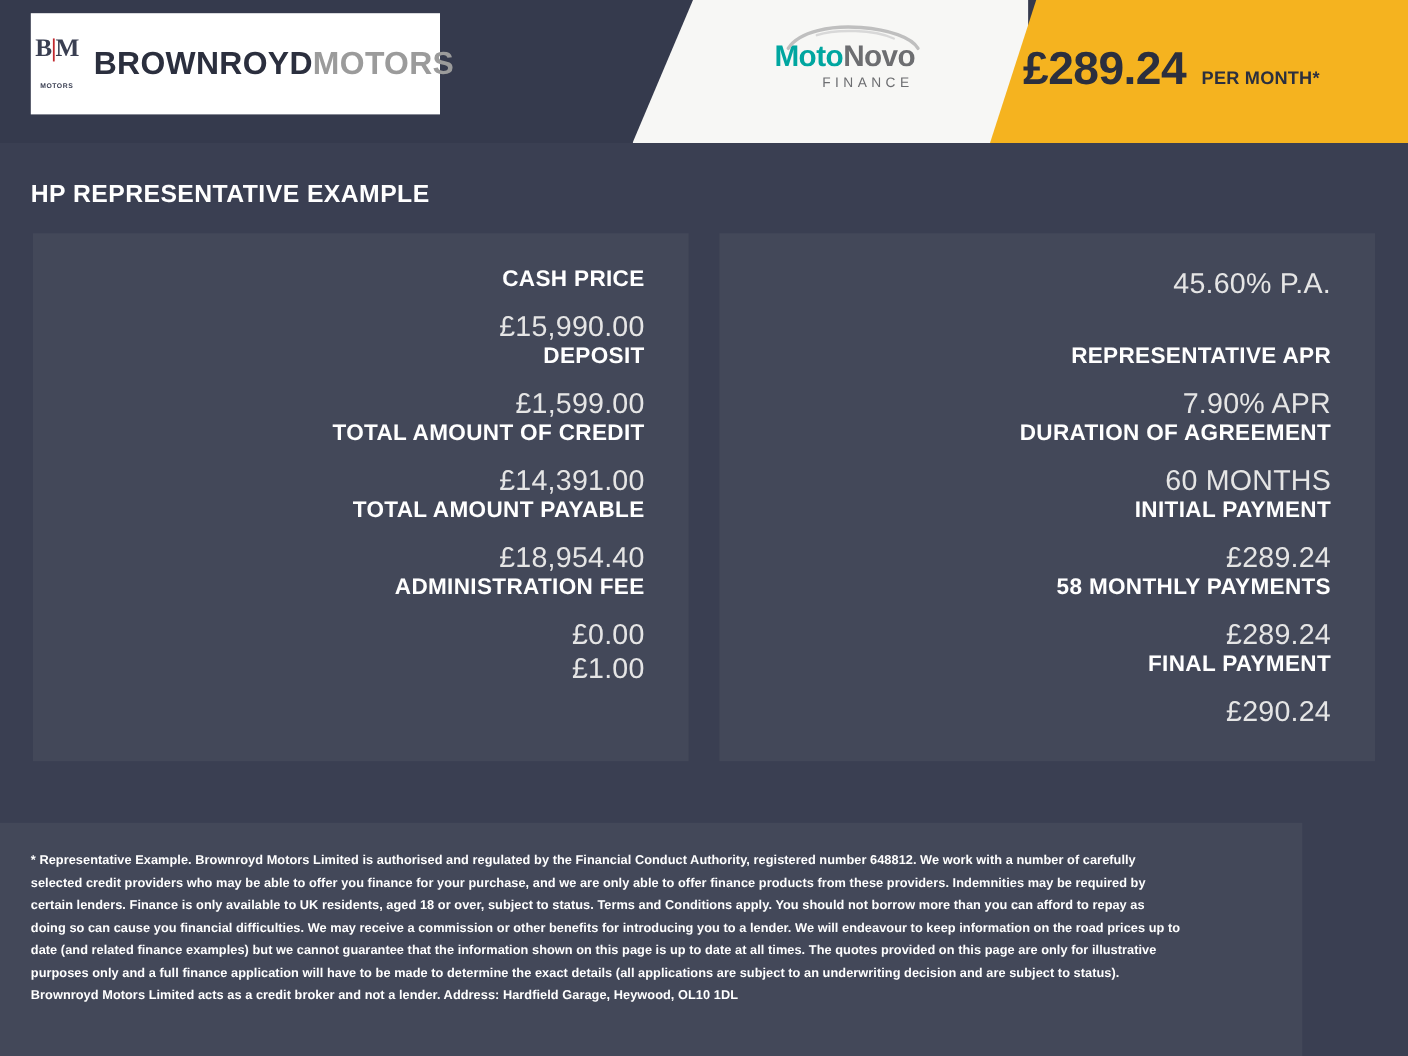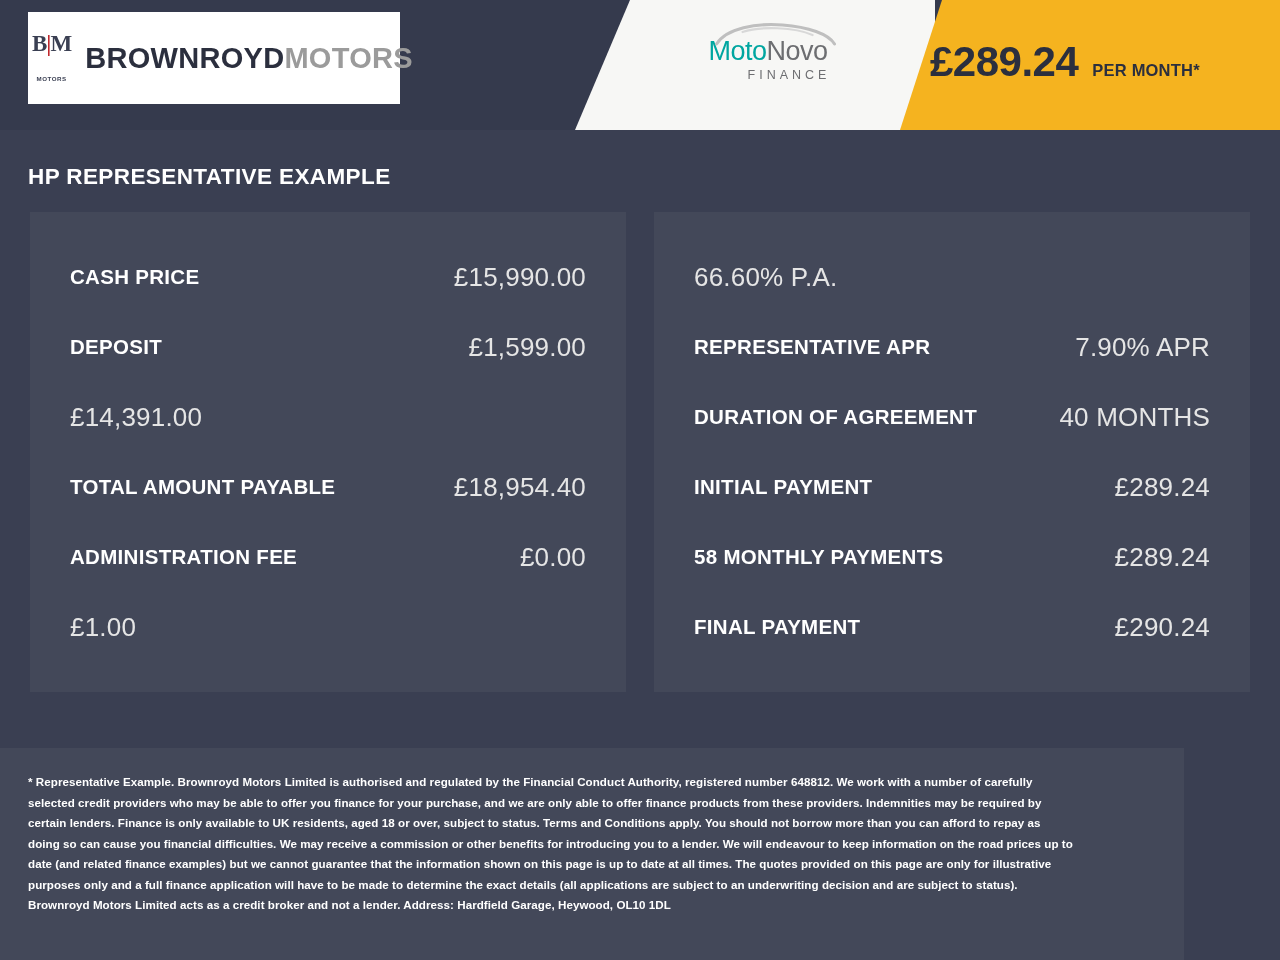--- a/index.html
+++ b/index.html
@@ -78,21 +78,21 @@
   .logo-text .grey-part { color: #9b9b9b; }
 
   .motonovo {
     position: absolute;
     top: 36px; left: 668px;
     width: 200px;
     text-align: center;
   }
   .motonovo-word {
     font-size: 27px;
-    font-weight: normal;
+    font-weight: bold;
     letter-spacing: -0.5px;
     position: relative;
     display: inline-block;
   }
   .motonovo-word .mn-teal { color: #00a6a0; }
   .motonovo-word .mn-grey { color: #6d6e71; }
   .motonovo-swoosh {
     position: absolute;
     top: -14px; left: 50%;
     transform: translateX(-44%);
@@ -141,23 +141,24 @@
     gap: 28px;
     margin: 22px 30px 0 30px;
   }
   .panel {
     flex: 1;
     background: #434859;
     padding: 30px 40px 30px 40px;
   }
   .row {
     display: flex;
-    align-items: center;
+    align-items: flex-end;
     justify-content: space-between;
     height: 70px;
+    flex-direction: column;
   }
   .row-label {
     font-size: 20.5px;
     font-weight: bold;
     color: #ffffff;
     letter-spacing: 0.3px;
     white-space: nowrap;
   }
   .row-value {
     font-size: 26px;
@@ -225,46 +226,47 @@
     <div class="panel">
       <div class="row">
         <span class="row-label">CASH PRICE</span>
         <span class="row-value">£15,990.00</span>
       </div>
       <div class="row">
         <span class="row-label">DEPOSIT</span>
         <span class="row-value">£1,599.00</span>
       </div>
       <div class="row">
+        <span class="row-label">TOTAL AMOUNT OF CREDIT</span>
         <span class="row-value">£14,391.00</span>
       </div>
       <div class="row">
         <span class="row-label">TOTAL AMOUNT PAYABLE</span>
         <span class="row-value">£18,954.40</span>
       </div>
       <div class="row">
         <span class="row-label">ADMINISTRATION FEE</span>
         <span class="row-value">£0.00</span>
       </div>
       <div class="row">
         <span class="row-value">£1.00</span>
       </div>
     </div>
 
     <div class="panel">
       <div class="row">
-        <span class="row-value">66.60% P.A.</span>
+        <span class="row-value">45.60% P.A.</span>
       </div>
       <div class="row">
         <span class="row-label">REPRESENTATIVE APR</span>
         <span class="row-value">7.90% APR</span>
       </div>
       <div class="row">
         <span class="row-label">DURATION OF AGREEMENT</span>
-        <span class="row-value">40 MONTHS</span>
+        <span class="row-value">60 MONTHS</span>
       </div>
       <div class="row">
         <span class="row-label">INITIAL PAYMENT</span>
         <span class="row-value">£289.24</span>
       </div>
       <div class="row">
         <span class="row-label">58 MONTHLY PAYMENTS</span>
         <span class="row-value">£289.24</span>
       </div>
       <div class="row">

